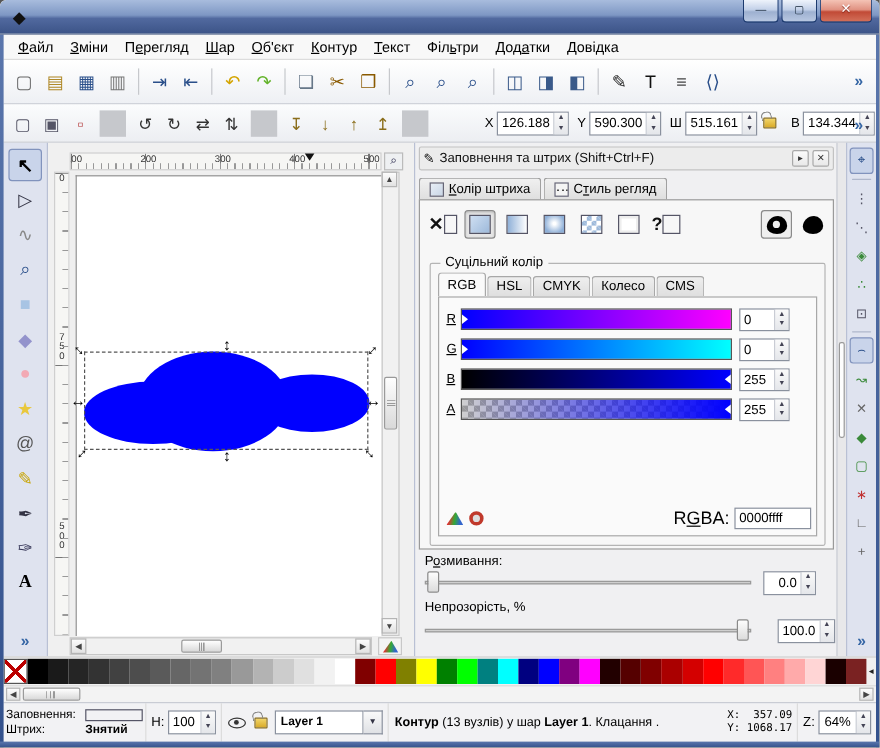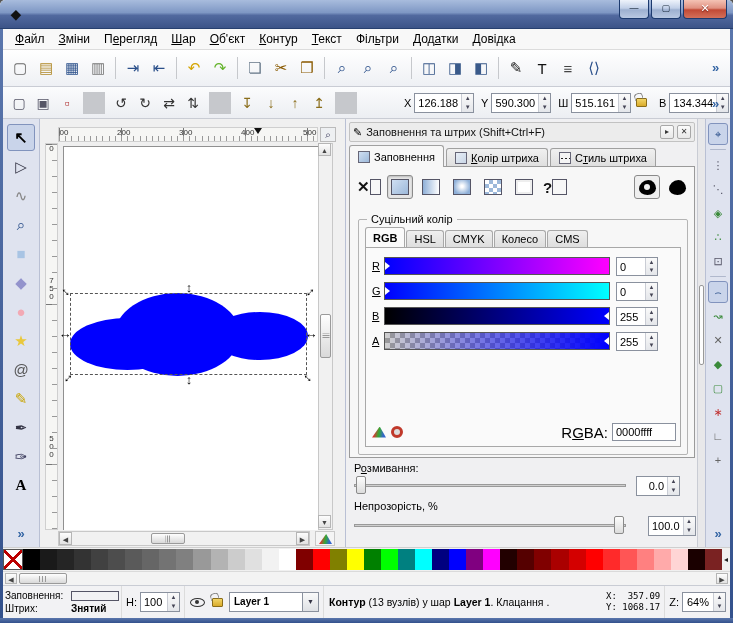--- a/index.html
+++ b/index.html
@@ -129,21 +129,21 @@
   .fillrule[data-pressed="true"]{border-color:#8a8a8a;background:#efefef;}
   .fillrule .blob2{width:17px;height:15px;background:#000;border-radius:55% 45% 50% 50%/60% 55% 45% 40%;position:relative;}
   .fillrule[data-kind="evenodd"] .blob2::after{content:"";position:absolute;left:5px;top:4px;width:6px;height:6px;background:#efefef;border-radius:50%;}
   #rulegap{flex:1;}
   
   #groupbox{position:absolute;left:8px;top:52px;width:330px;height:236px;border:1px solid #b4b4b4;border-radius:2px;}
   #gblegend{position:absolute;left:8px;top:-7px;background:#f7f7f7;padding:0 4px;font-size:11px;}
   #colortabs{position:absolute;left:6px;top:7px;height:20px;display:flex;}
   .ctab{padding:0 7px;border:1px solid #a8a8a8;border-bottom:none;border-radius:3px 3px 0 0;background:linear-gradient(#efefef,#dedede);
     font-size:11px;display:flex;align-items:center;height:17px;margin-top:3px;margin-right:1px;}
-  .ctab[data-active="true"]{background:#fafafa;height:20px;margin-top:0;font-weight:bold;}
+  .ctab[data-active="true"]{background:#fafafa;height:20px;margin-top:0;font-weight:normal;}
   #colorpanel{position:absolute;left:6px;top:27px;width:316px;height:200px;background:#fafafa;border:1px solid #a8a8a8;}
   .sliderrow{position:absolute;left:6px;height:20px;display:flex;align-items:center;width:304px;}
   .sliderrow .slabel{width:12px;font-size:11px;text-decoration:underline;}
   .sliderrow .track{position:relative;width:226px;height:18px;border:1px solid #555;}
   .sliderrow[data-grad="r"] .track{background:linear-gradient(to right,#0000ff,#ff00ff);}
   .sliderrow[data-grad="g"] .track{background:linear-gradient(to right,#0000ff,#00ffff);}
   .sliderrow[data-grad="b"] .track{background:linear-gradient(to right,#000000,#0000ff);}
   .sliderrow[data-grad="a"] .track{background:
       linear-gradient(to right,rgba(0,0,255,0),rgba(0,0,255,1)),
       linear-gradient(45deg,#9a9a9a 25%,transparent 25%,transparent 75%,#9a9a9a 75%),
@@ -530,37 +530,31 @@
 
   <div id="dock" data-name="fill-stroke-dialog">
     <div id="dlgtitle" data-name="dialog-title-bar">
       <span class="ico" data-name="fill-stroke-icon">✎</span>
       <span class="txt" data-name="dialog-title">Заповнення та штрих (Shift+Ctrl+F)</span>
       <span class="dlgbtn" data-name="dock-expand-button">▸</span>
       <span class="dlgbtn" data-name="dock-close-button">✕</span>
     </div>
     <div id="dlgtabs" data-name="dialog-tabs">
 
-    <span class="dlgtab" data-name="dialog-tab" data-pre="Заповнення" data-kind="fill" data-active="true">
-          <span class="ticon" data-name="tab-icon"></span>
-          <span>Заповнення</span>
-          <span class="key"></span>
-          <span></span>
-        </span>
         <span class="dlgtab" data-name="dialog-tab" data-pre="" data-kind="strokecolor">
           <span class="ticon" data-name="tab-icon"></span>
           <span></span>
           <span class="key">К</span>
           <span>олір штриха</span>
         </span>
         <span class="dlgtab" data-name="dialog-tab" data-pre="С" data-kind="strokestyle">
           <span class="ticon" data-name="tab-icon"></span>
           <span>С</span>
           <span class="key">т</span>
-          <span>иль штриха</span>
+          <span>иль регляд</span>
         </span>
       </div>
     <div id="dlgpanel" data-name="fill-tab-panel">
       <div id="fillrow">
         <span id="filltypes" style="display:flex;align-items:center;">
 
         <span class="filltype" data-name="no-paint" data-kind="none">
               <span>✕</span>
               <span class="sw" data-name="fill-type-icon"></span>
             </span>

